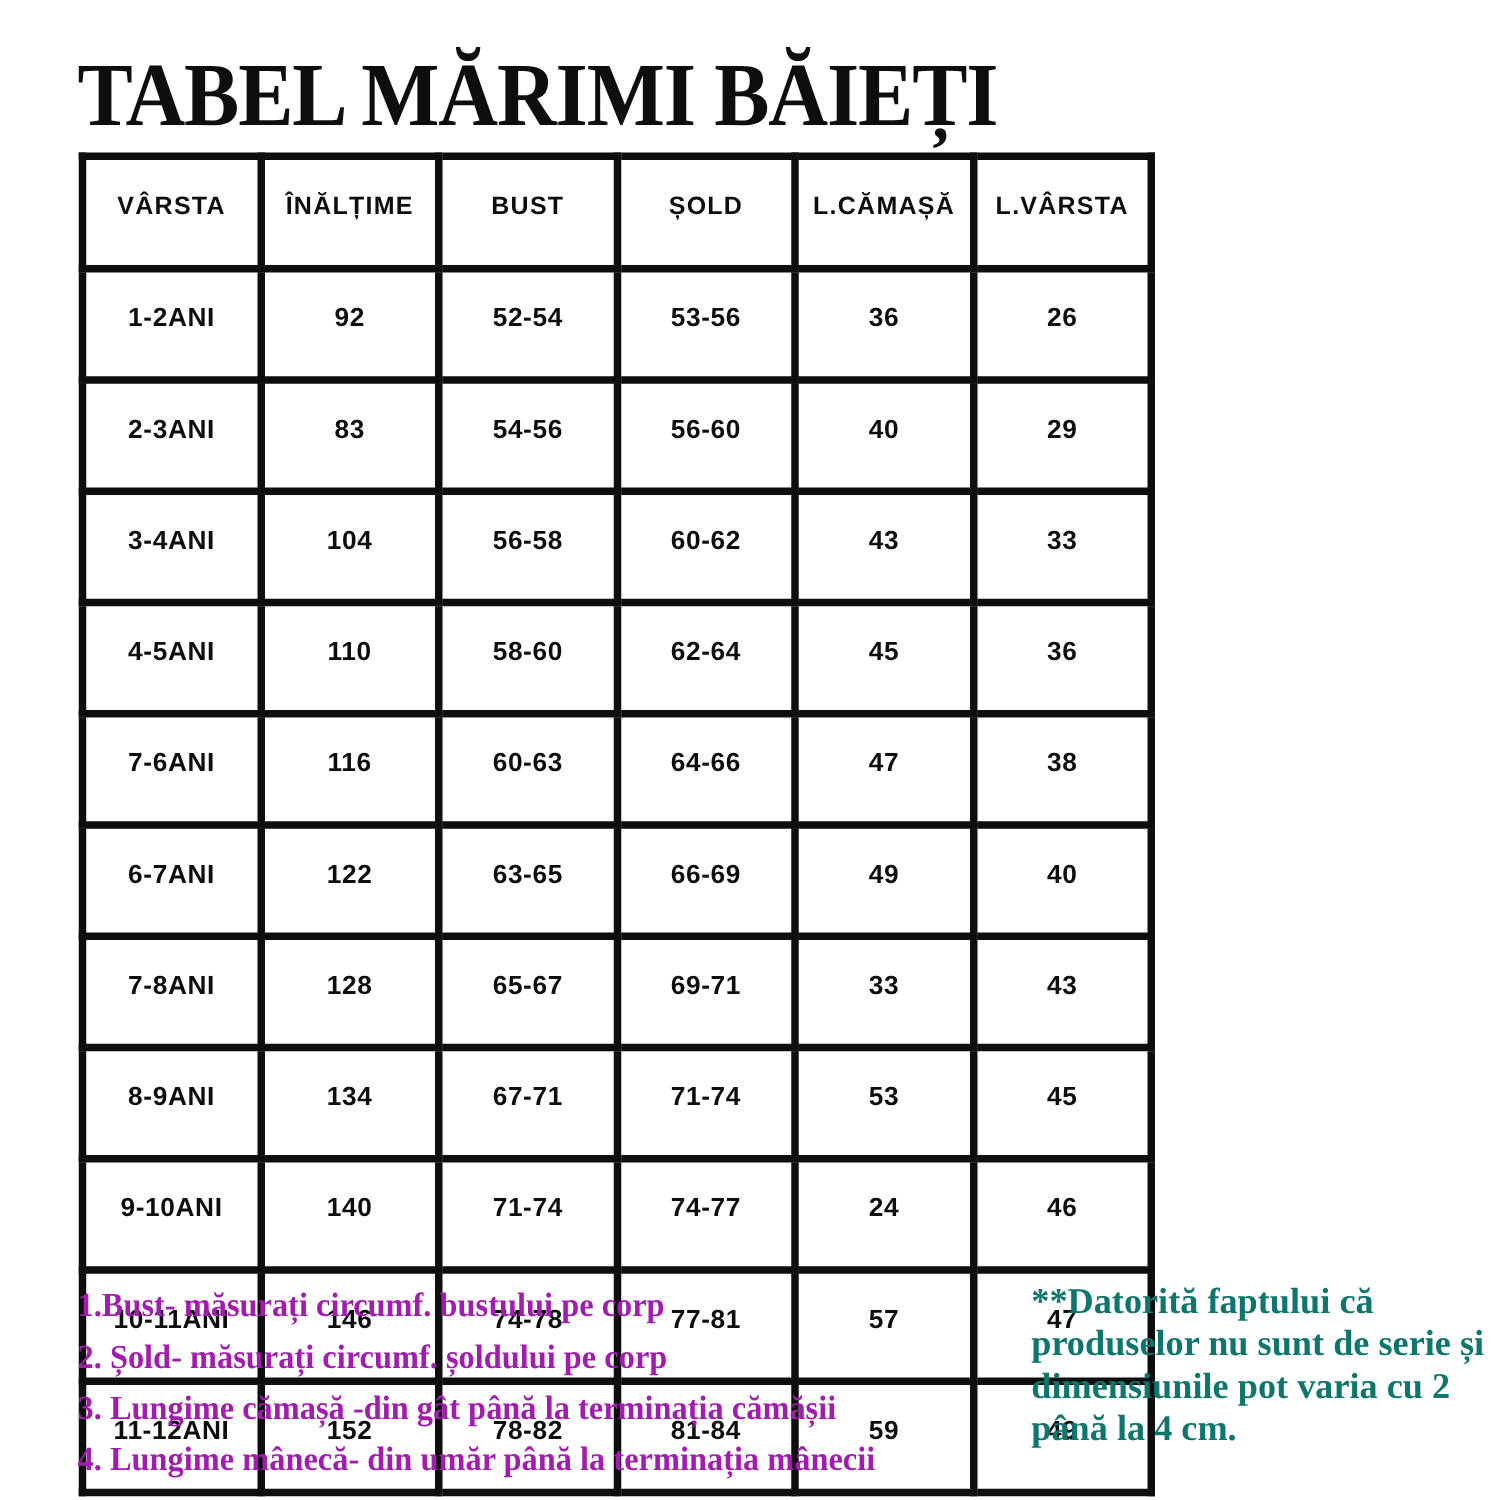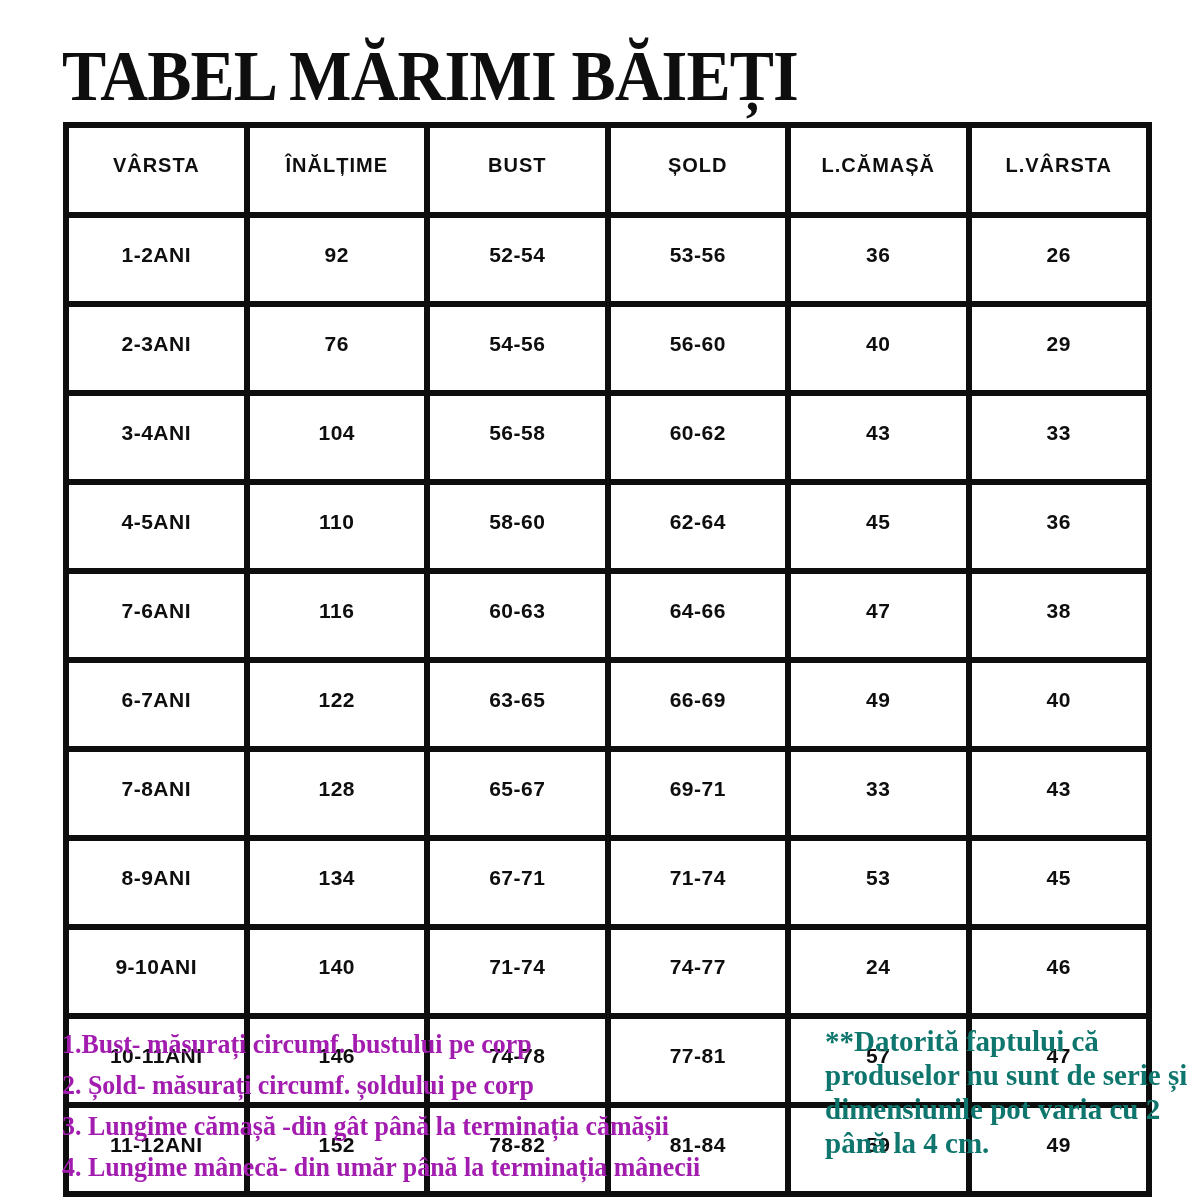--- a/index.html
+++ b/index.html
@@ -28,21 +28,21 @@
     white-space: nowrap;
     transform: scaleX(0.92);
     transform-origin: left center;
     color: #0e0e0e;
   }
 
   table.size-table {
     position: absolute;
     left: 63px;
     top: 122px;
-    width: 1089px;
+    width: 861px;
     height: 891px;
     border-collapse: collapse;
     table-layout: fixed;
   }
   table.size-table th,
   table.size-table td {
     border: 6px solid #0e0e0e;
     text-align: center;
     vertical-align: middle;
     background: #ffffff;
@@ -113,21 +113,21 @@
     <tr>
       <td>1-2ANI</td>
       <td>92</td>
       <td>52-54</td>
       <td>53-56</td>
       <td>36</td>
       <td>26</td>
     </tr>
     <tr>
       <td>2-3ANI</td>
-      <td>76</td>
+      <td>83</td>
       <td>54-56</td>
       <td>56-60</td>
       <td>40</td>
       <td>29</td>
     </tr>
     <tr>
       <td>3-4ANI</td>
       <td>104</td>
       <td>56-58</td>
       <td>60-62</td>

